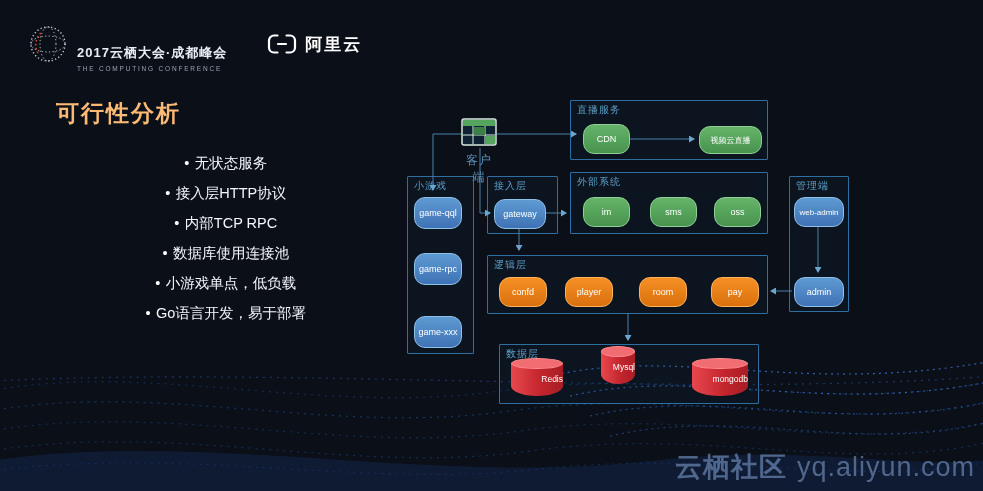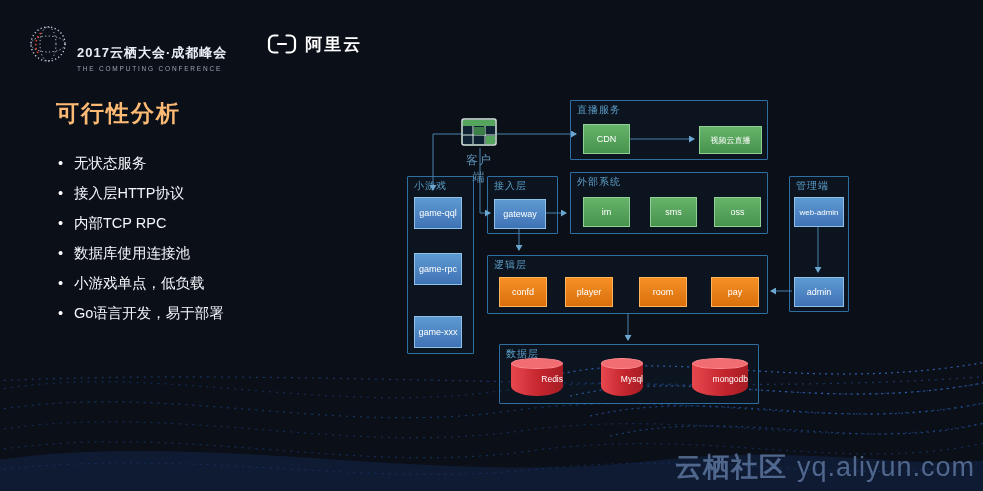--- a/index.html
+++ b/index.html
@@ -12,28 +12,28 @@
   
   .brand-bar{position:absolute;left:28px;top:22px;height:44px;display:flex;align-items:center;z-index:3;}
   .conf-text{margin-left:9px;margin-top:28px;}
   .conf-title{font-size:13px;font-weight:bold;color:#e9edf4;letter-spacing:1px;}
   .conf-sub{font-size:6.5px;color:#9aa3b2;letter-spacing:1.8px;margin-top:3px;}
   .ali-logo{display:flex;align-items:center;margin-left:40px;}
   .ali-name{font-size:17px;font-weight:bold;color:#fff;letter-spacing:2px;margin-left:8px;}
   
   .page-title{position:absolute;left:56px;top:98px;margin:0;font-size:23px;font-weight:bold;
     letter-spacing:2px;color:#fdba74;z-index:3;}
-  .bullets{position:absolute;left:58px;top:154px;margin:0;padding:0;list-style:none;width:330px;z-index:3;}
+  .bullets{position:absolute;left:58px;top:154px;margin:0;padding:0;list-style:none;width:330px;z-index:3;text-align:center;}
   .bullets li{font-size:14.5px;line-height:19px;margin-bottom:11px;color:#f4f6fa;}
   .bullets li::before{content:"•";display:inline-block;width:16px;color:#ffffff;}
   
   .group{position:absolute;border:1px solid #2e6ea0;background:rgba(30,70,110,0.10);z-index:0;border-radius:1px;}
   .group-label{position:absolute;top:2px;left:6px;font-size:10px;color:#5d9ec7;letter-spacing:1px;white-space:nowrap;}
   .box{position:absolute;display:flex;align-items:center;justify-content:center;
-    font-size:9px;color:#fff;border-radius:0;z-index:2;white-space:nowrap;}
+    font-size:9px;color:#fff;border-radius:11px;z-index:2;white-space:nowrap;}
   .c-blue{background:linear-gradient(180deg,#5e9ad2,#3f72b5);border:1px solid #8fc0e8;}
   .c-green{background:linear-gradient(180deg,#66b36a,#47934e);border:1px solid #8fd094;}
   .c-orange{background:linear-gradient(180deg,#f59025,#d9700d);border:1px solid #ffb35c;}
   .arrows{position:absolute;left:0;top:0;z-index:1;pointer-events:none;}
   .client{position:absolute;z-index:2;text-align:center;}
   .client-label{font-size:12px;color:#5d93b8;margin-top:2px;letter-spacing:1px;}
   
   .cyl{position:absolute;z-index:2;}
   .cyl .top{position:absolute;left:0;right:0;top:0;height:11px;border-radius:50%;
     background:#f26d72;border:1px solid #ff8d92;box-sizing:border-box;}
@@ -177,21 +177,21 @@
   <div class="box c-orange" style="left:499px;top:277px;width:46px;height:28px">confd</div>
   <div class="box c-orange" style="left:565px;top:277px;width:46px;height:28px">player</div>
   <div class="box c-orange" style="left:639px;top:277px;width:46px;height:28px">room</div>
   <div class="box c-orange" style="left:711px;top:277px;width:46px;height:28px">pay</div>
 
   <div class="cyl" style="left:511px;top:358px;width:52px;height:38px">
     <span class="body"></span>
     <span class="top"></span>
     <span class="lbl">Redis</span>
   </div>
-  <div class="cyl" style="left:601px;top:358px;width:42px;height:38px">
+  <div class="cyl" style="left:601px;top:346px;width:34px;height:38px">
     <span class="body"></span>
     <span class="top"></span>
     <span class="lbl">Mysql</span>
   </div>
   <div class="cyl" style="left:692px;top:358px;width:56px;height:38px">
     <span class="body"></span>
     <span class="top"></span>
     <span class="lbl">mongodb</span>
   </div>
 

